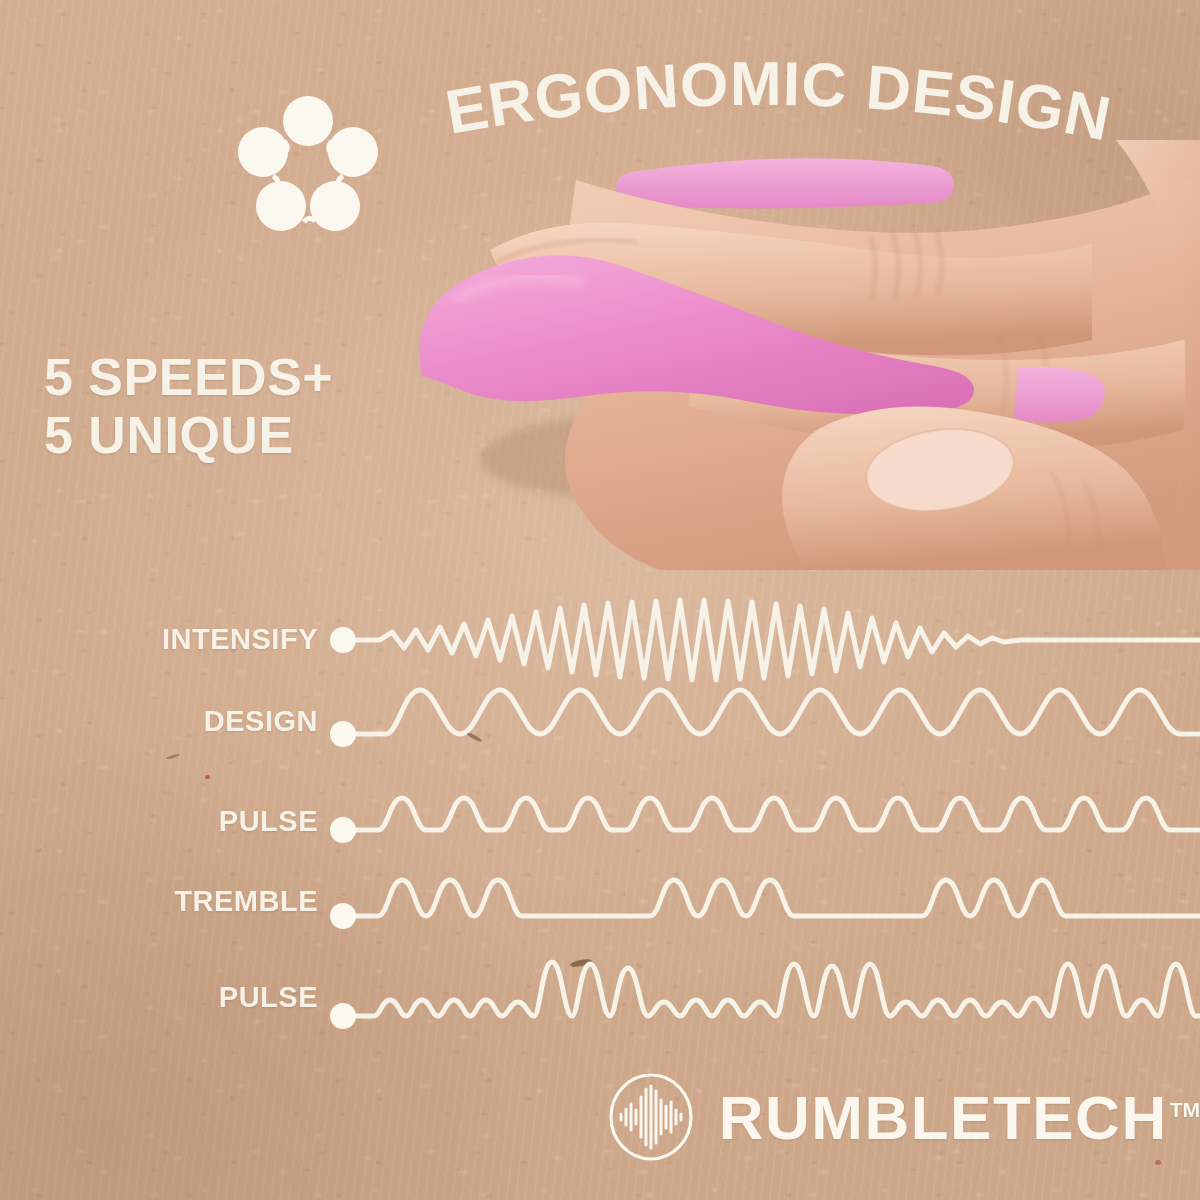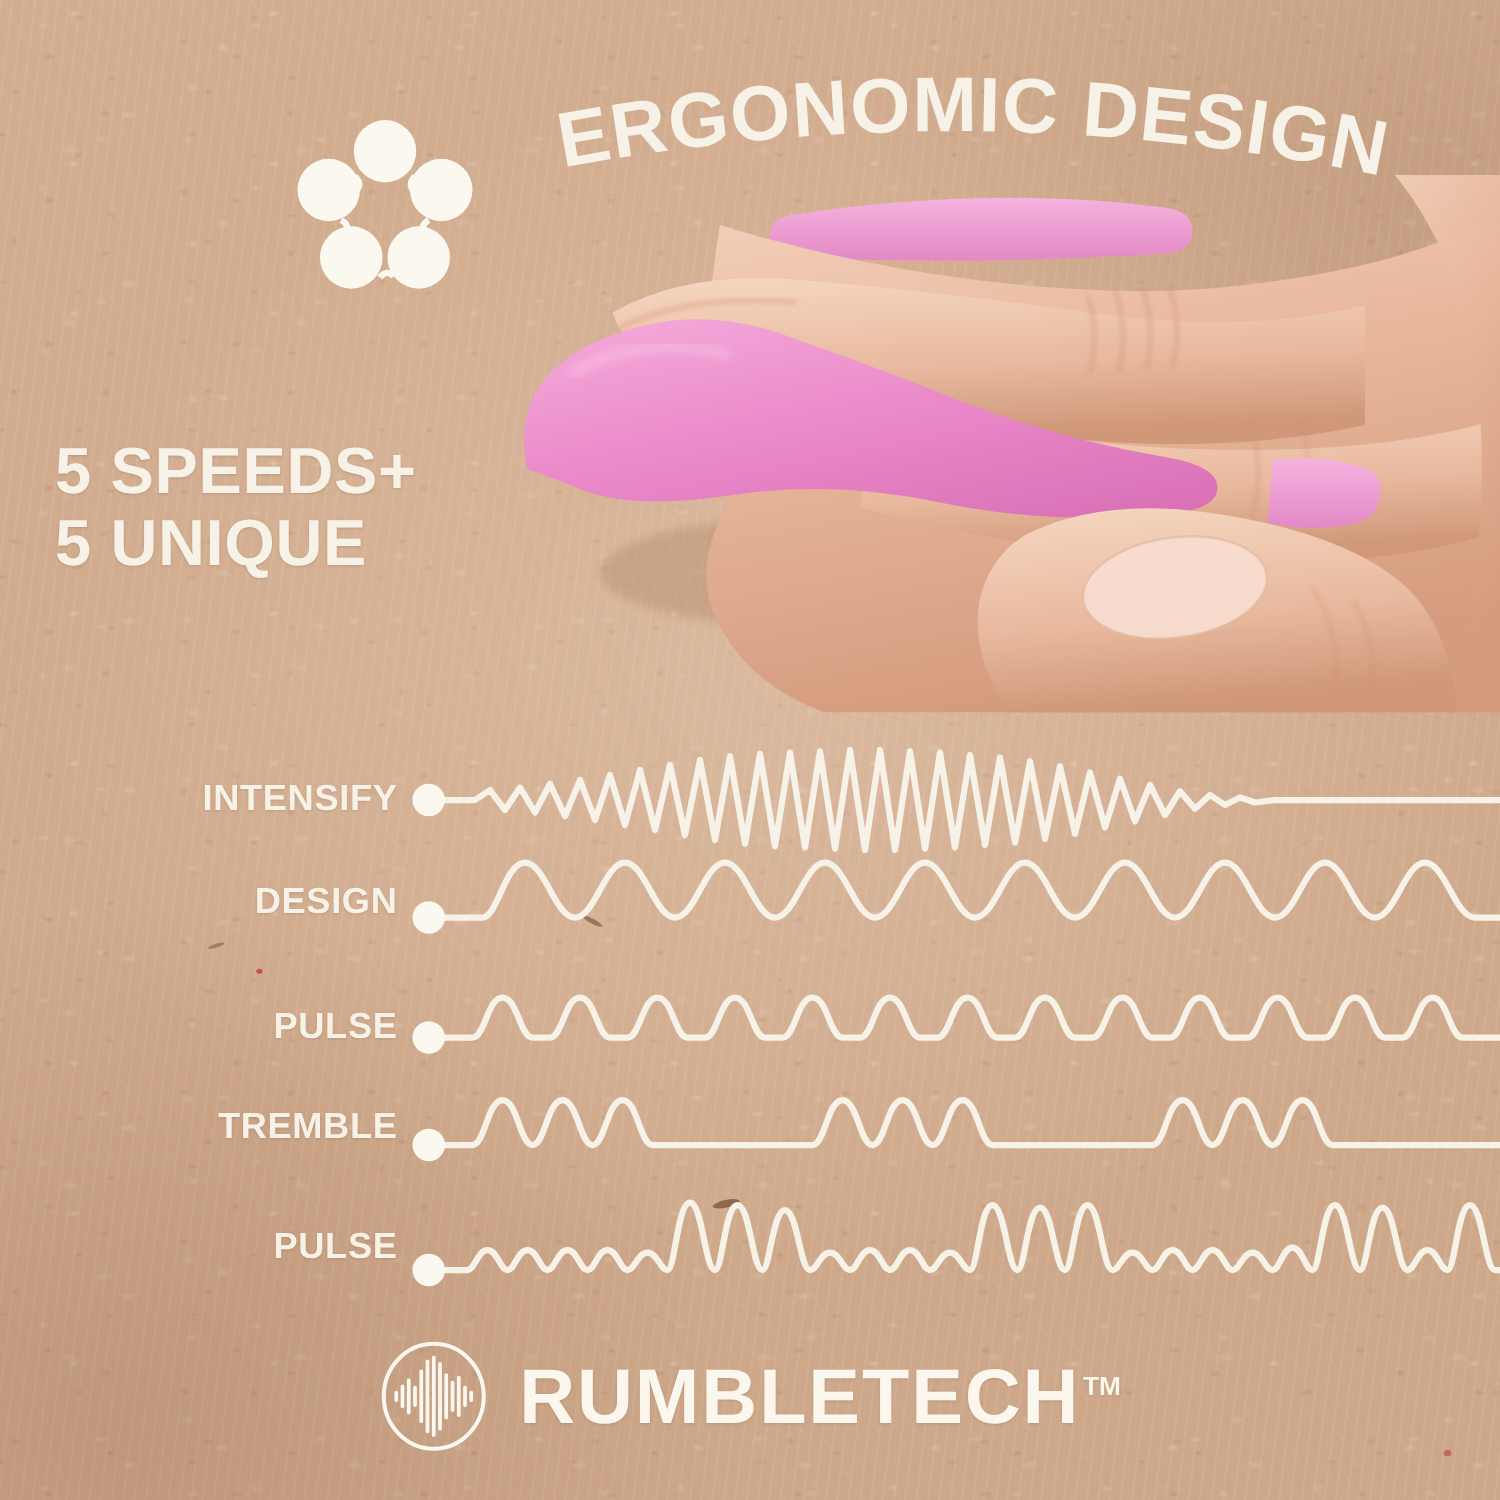--- a/index.html
+++ b/index.html
@@ -84,21 +84,21 @@
     white-space:nowrap;
     font-weight:bold;font-size:29px;letter-spacing:.5px;color:#f7f2e7;
     text-shadow:0 1px 2px rgba(120,80,50,.22);
   }
   .row-wave{position:absolute;left:320px;top:0;width:880px;height:86px;}
   .row-wave svg{display:block;width:100%;height:100%;overflow:visible;}
 
   
   .brand{
     position:absolute;left:0;top:1062px;width:1200px;height:110px;
-    display:flex;align-items:center;justify-content:center;gap:24px;
+    display:flex;align-items:center;justify-content:flex-end;gap:24px;
   }
   .brand-mark{width:88px;height:88px;flex:0 0 auto;}
   .brand-name{
     font-weight:bold;font-size:62px;letter-spacing:1.5px;color:#fbf7ef;
     position:relative;display:inline-block;
     text-shadow:0 1px 2px rgba(120,80,50,.22);
   }
   .brand-tm{
     font-size:21px;font-weight:bold;vertical-align:super;
     margin-left:2px;letter-spacing:0;

